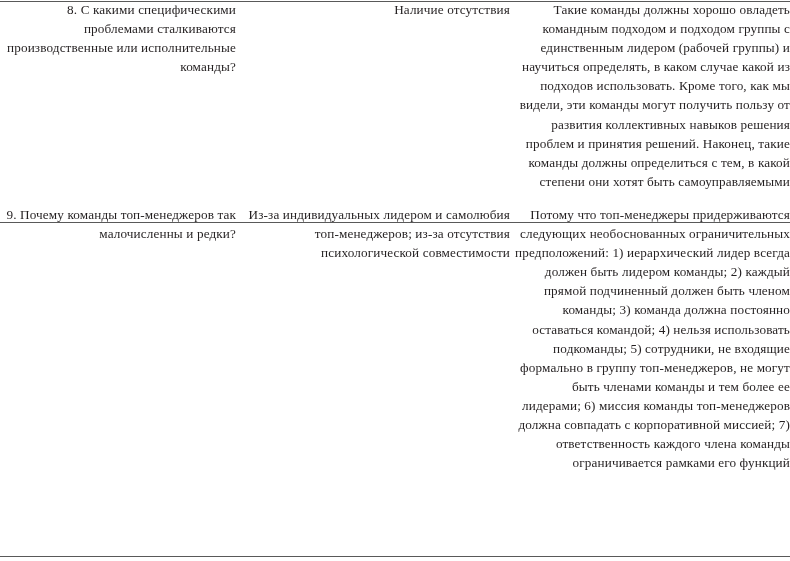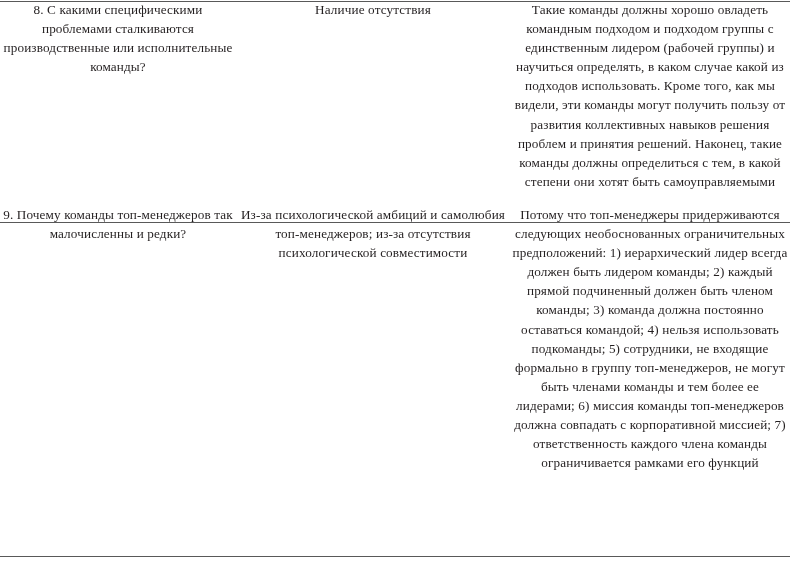--- a/index.html
+++ b/index.html
@@ -43,21 +43,21 @@
   .rule.bottom { top: 556px; }
 
   .col-q { width: 236px; }
   .col-a { width: 274px; }
   .col-e { width: 280px; }
 
   .cell {
     font-size: 13.2px;
     line-height: 19.1px;
     letter-spacing: 0.01em;
-    text-align: center;
+    text-align: right;
     word-wrap: break-word;
     hyphens: none;
   }
   .cell.q { padding: 7px 20px 8px 8px; }
   .cell.a { padding: 7px 18px 8px 9px; }
   .cell.e { padding: 7px 12px 8px 8px; margin-top: 25px; }
 
   .row1 .cell { padding-top: 6px; }
   .row2 .cell { padding-top: 9px; }
 
@@ -81,19 +81,19 @@
       <col class="col-e">
     </colgroup>
     <tbody>
       <tr class="qa-row row1">
         <td class="cell q">8. С какими специфическими проблемами сталкиваются производственные или исполнительные команды?</td>
         <td class="cell a">Наличие отсутствия</td>
         <td class="cell e">Такие команды должны хорошо овладеть командным подходом и подходом группы с единственным лидером (рабочей группы) и научиться определять, в каком случае какой из подходов использовать. Кроме того, как мы видели, эти команды могут получить пользу от развития коллективных навыков решения проблем и принятия решений. Наконец, такие команды должны определиться с тем, в какой степени они хотят быть самоуправляемыми</td>
       </tr>
       <tr class="qa-row row2">
         <td class="cell q">9. Почему команды топ-менеджеров так малочисленны и редки?</td>
-        <td class="cell a">Из-за психологической амбиций и самолюбия топ-менеджеров; из-за отсутствия психологической совместимости</td>
+        <td class="cell a">Из-за индивидуальных лидером и самолюбия топ-менеджеров; из-за отсутствия психологической совместимости</td>
         <td class="cell e">Потому что топ-менеджеры придерживаются следующих необоснованных ограничительных предположений: 1) иерархический лидер всегда должен быть лидером команды; 2) каждый прямой подчиненный должен быть членом команды; 3) команда должна постоянно оставаться командой; 4) нельзя использовать подкоманды; 5) сотрудники, не входящие формально в группу топ-менеджеров, не могут быть членами команды и тем более ее лидерами; 6) миссия команды топ-менеджеров должна совпадать с корпоративной миссией; 7) ответственность каждого члена команды ограничивается рамками его функций</td>
       </tr>
     </tbody>
   </table>
 
 </div>
 
 </body></html>

